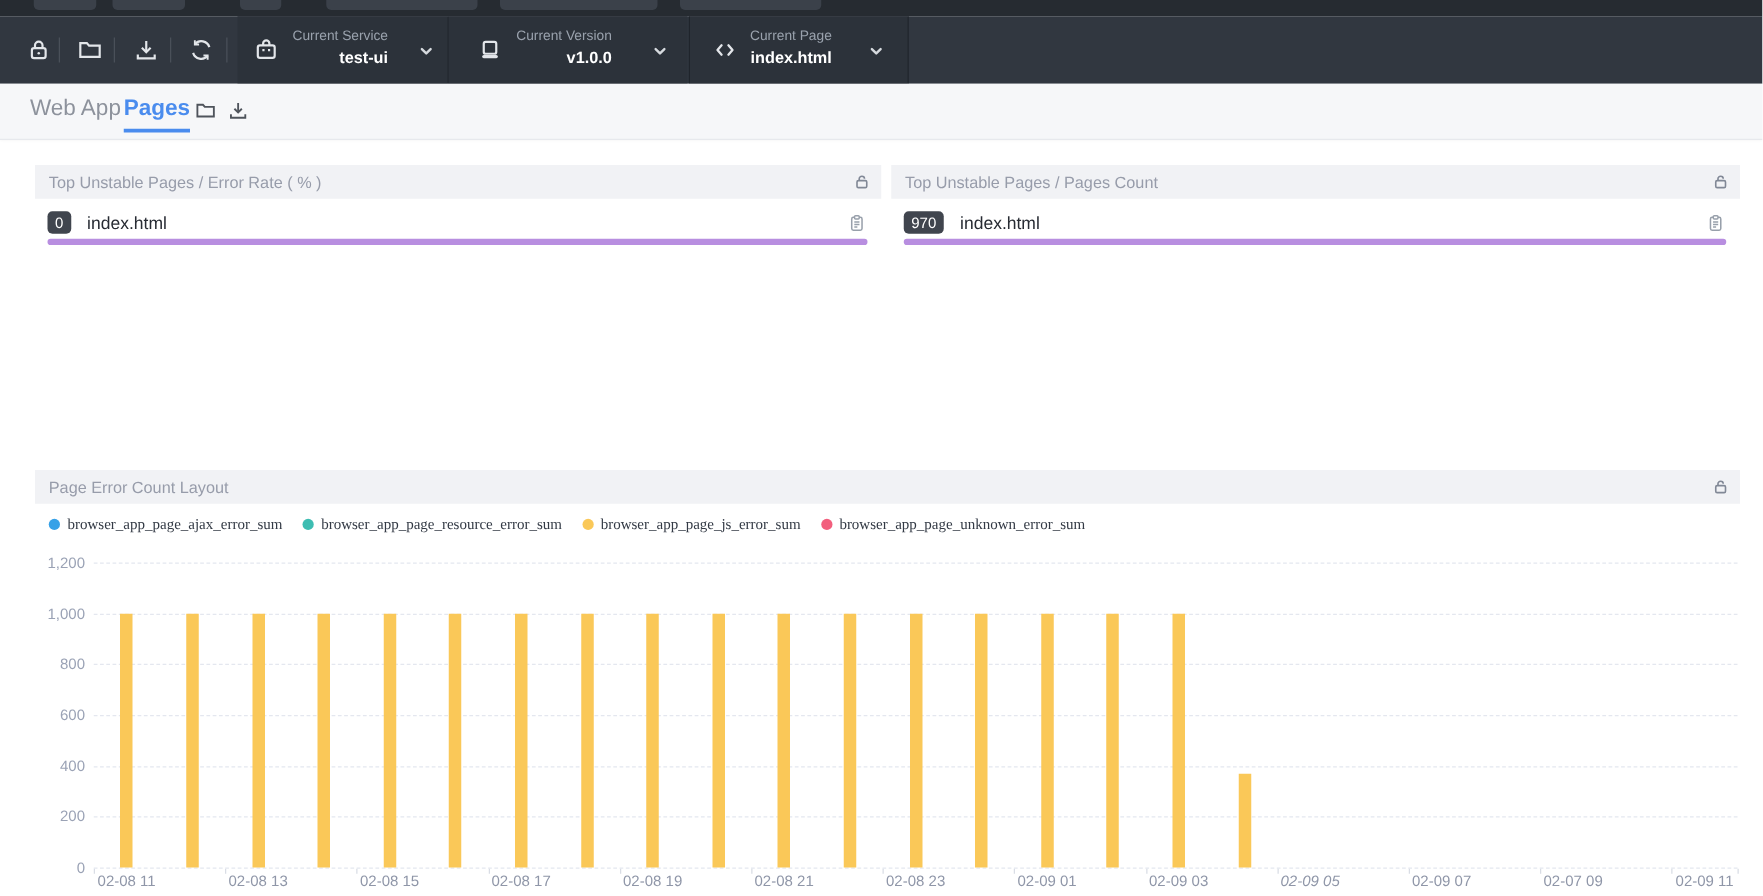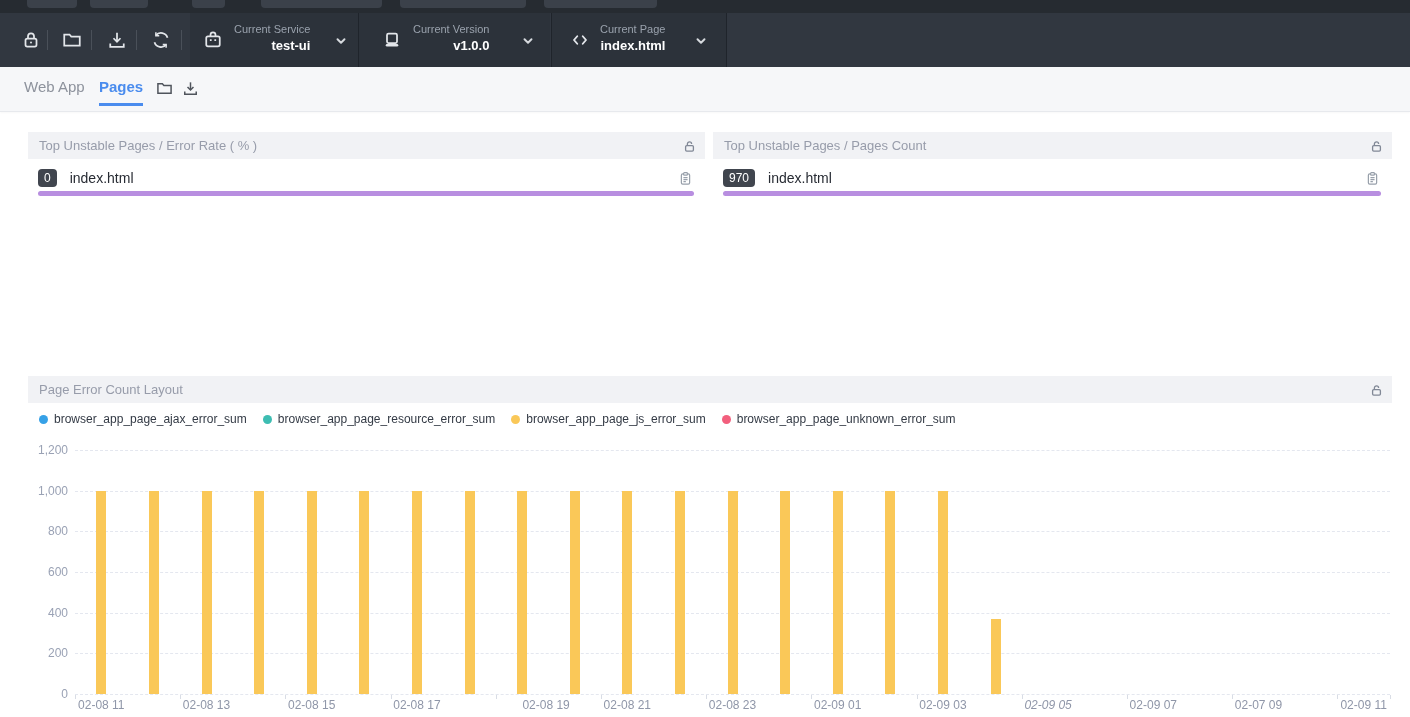--- a/index.html
+++ b/index.html
@@ -19,42 +19,42 @@
   .sel-div { position:absolute; top:0; width:1px; height:54px; background:#1f242b; }
   .sel .sel-ic { position:absolute; left:13px; top:17px; width:20px; height:20px; color:#e3e6ea; }
   .sel .txt { position:absolute; left:44px; top:9px; }
   .sel .lab { display:block; font-size:11px; color:#9aa2ad; line-height:15px; white-space:nowrap; }
   .sel .val { display:block; font-size:13px; color:#ffffff; font-weight:700; line-height:17px; white-space:nowrap; }
   .sel .chev { position:absolute; top:21px; width:14px; height:14px; color:#d6dade; }
 
   
   .tabrow { position:absolute; left:0; top:67px; width:1410px; height:45px; background:#f6f7f9;
     border-bottom:1px solid #e7e9ed; box-shadow:0 1px 2px rgba(0,0,0,0.03); }
-  .tab { position:absolute; top:0; height:39px; line-height:39px; font-size:15px; cursor:pointer; }
+  .tab { position:absolute; top:0; height:39px; line-height:39px; font-size:18px; cursor:pointer; }
   .tab.inactive { color:#8d929c; }
   .tab.active { color:#4a8cee; font-weight:600; border-bottom:3px solid #4a8cee; }
   .tab-ic { position:absolute; top:13px; width:17px; height:17px; color:#4f545c; cursor:pointer; }
 
   
   .panel { position:absolute; background:#fff; }
   .panel-head { height:27px; background:#f1f2f5; display:flex; align-items:center; padding:0 9px 0 11px; }
   .panel-title { font-size:13px; color:#979caa; flex:1 1 auto; white-space:nowrap; }
   .lock-ic { width:13px; height:13px; color:#818896; flex:0 0 auto; cursor:pointer; }
   .prow { display:flex; align-items:center; padding:10px 12px 0 10px; }
   .pbadge { background:#40454e; color:#fff; font-size:12px; line-height:14px; padding:2px 6px;
     border-radius:4px; font-weight:400; }
   .plabel { font-size:14px; color:#272b33; margin-left:13px; flex:1 1 auto; }
   .clip-ic { width:15px; height:15px; color:#98a0ab; cursor:pointer; flex:0 0 auto; }
   .pbar { height:5px; border-radius:3px; margin:4px 11px 0 10px; }
 
   
   .legend { position:absolute; left:11px; top:36px; display:flex; align-items:center; }
   .leg-item { display:flex; align-items:center; margin-right:16px; cursor:pointer; }
   .leg-dot { width:9px; height:9px; border-radius:50%; margin-right:6px; }
-  .leg-txt { font-size:12px; color:#333a45; white-space:nowrap; }
+  .leg-txt { font-size:12px; color:#333a45; white-space:nowrap;font-family:Liberation Serif, serif; }
   .plot { position:absolute; left:47px; top:74px; width:1315px; height:244px; }
   .gline { position:absolute; left:0; width:100%; height:0; border-top:1px dashed #e4e7ef; }
   .ylab { position:absolute; left:-47px; width:40px; text-align:right; font-size:12px; color:#9aa2b5; }
   .xlab { position:absolute; top:248px; font-size:12px; color:#8f96a8; white-space:nowrap; transform:translateX(-50%); }
   .bar { position:absolute; bottom:0; }
   .xtick { position:absolute; bottom:-5px; width:1px; height:4px; background:#d9dde5; }
 </style>
 </head>
 <body>
 
@@ -288,21 +288,21 @@
         <div class="bar" style="left: 862.9px; width: 10px; height: 203.333px; background: rgb(250, 200, 88);"></div>
         <div class="bar" style="left: 915.5px; width: 10px; height: 75.2333px; background: rgb(250, 200, 88);"></div>
         <div class="xlab" style="left: 26.3px;">02-08 11</div>
         <div class="xtick" style="left: 0px;"></div>
         <div class="xlab" style="left: 131.5px;">02-08 13</div>
         <div class="xtick" style="left: 105.2px;"></div>
         <div class="xlab" style="left: 236.7px;">02-08 15</div>
         <div class="xtick" style="left: 210.4px;"></div>
         <div class="xlab" style="left: 341.9px;">02-08 17</div>
         <div class="xtick" style="left: 315.6px;"></div>
-        <div class="xlab" style="left: 447.1px; margin-left: 24px;">02-08 19</div>
+        <div class="xlab" style="left: 447.1px;">02-08 19</div>
         <div class="xtick" style="left: 420.8px;"></div>
         <div class="xlab" style="left: 552.3px;">02-08 21</div>
         <div class="xtick" style="left: 526px;"></div>
         <div class="xlab" style="left: 657.5px;">02-08 23</div>
         <div class="xtick" style="left: 631.2px;"></div>
         <div class="xlab" style="left: 762.7px;">02-09 01</div>
         <div class="xtick" style="left: 736.4px;"></div>
         <div class="xlab" style="left: 867.9px;">02-09 03</div>
         <div class="xtick" style="left: 841.6px;"></div>
         <div class="xlab" style="left: 973.1px; font-style: italic;">02-09 05</div>

